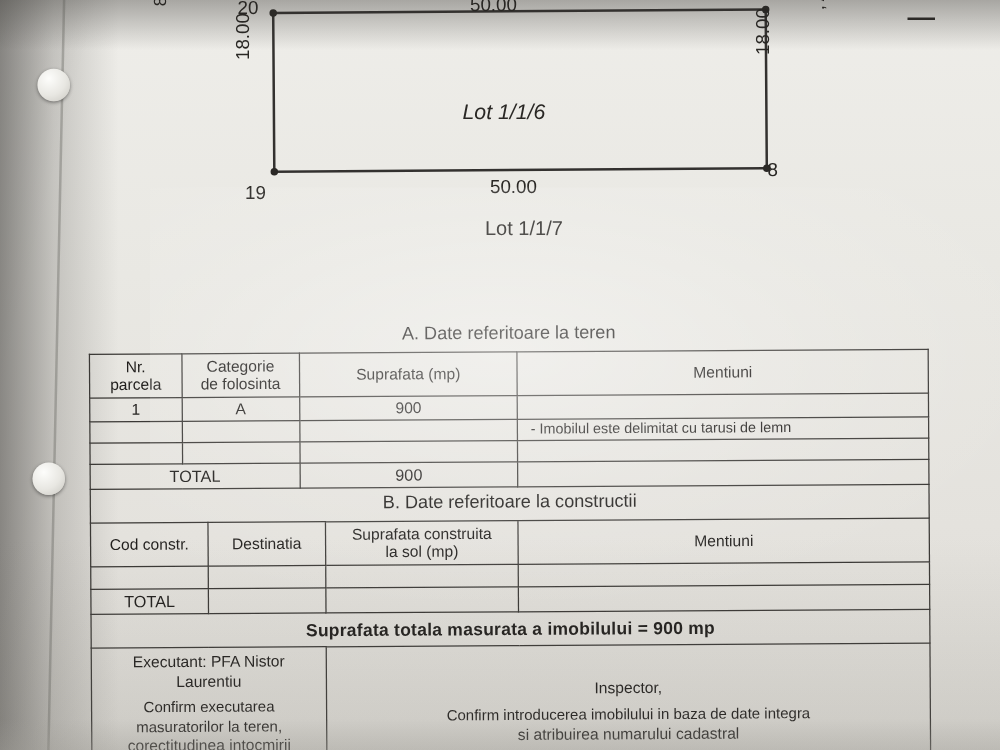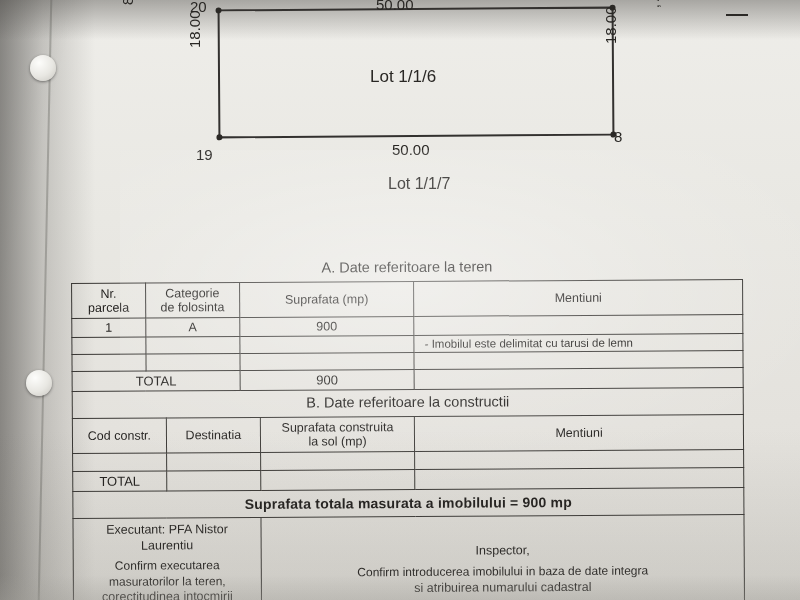--- a/index.html
+++ b/index.html
@@ -99,21 +99,21 @@
   .lbl-top { left: 376px; top: -4px; font-size: 15px; }
   .lbl-bottom { left: 392px; top: 141px; font-size: 15px; }
   .lbl-left {
     left: 186px; top: 48px; font-size: 15px;
     transform: rotate(-90deg); transform-origin: left top;
   }
   .lbl-right {
     left: 602px; top: 44px; font-size: 15px;
     transform: rotate(-90deg); transform-origin: left top;
   }
-  .lot-main { left: 370px; top: 67px; font-size: 17px; }
+  .lot-main { left: 370px; top: 80px; font-size: 17px; font-style: italic; }
   .lot-below { left: 388px; top: 175px; font-size: 16px; }
 
   .side-left {
     left: 120px; top: 5px;
     font-size: 14px;
     transform: rotate(-90deg);
     transform-origin: left top;
     letter-spacing: 0.2px;
   }
   .side-right-1 {

